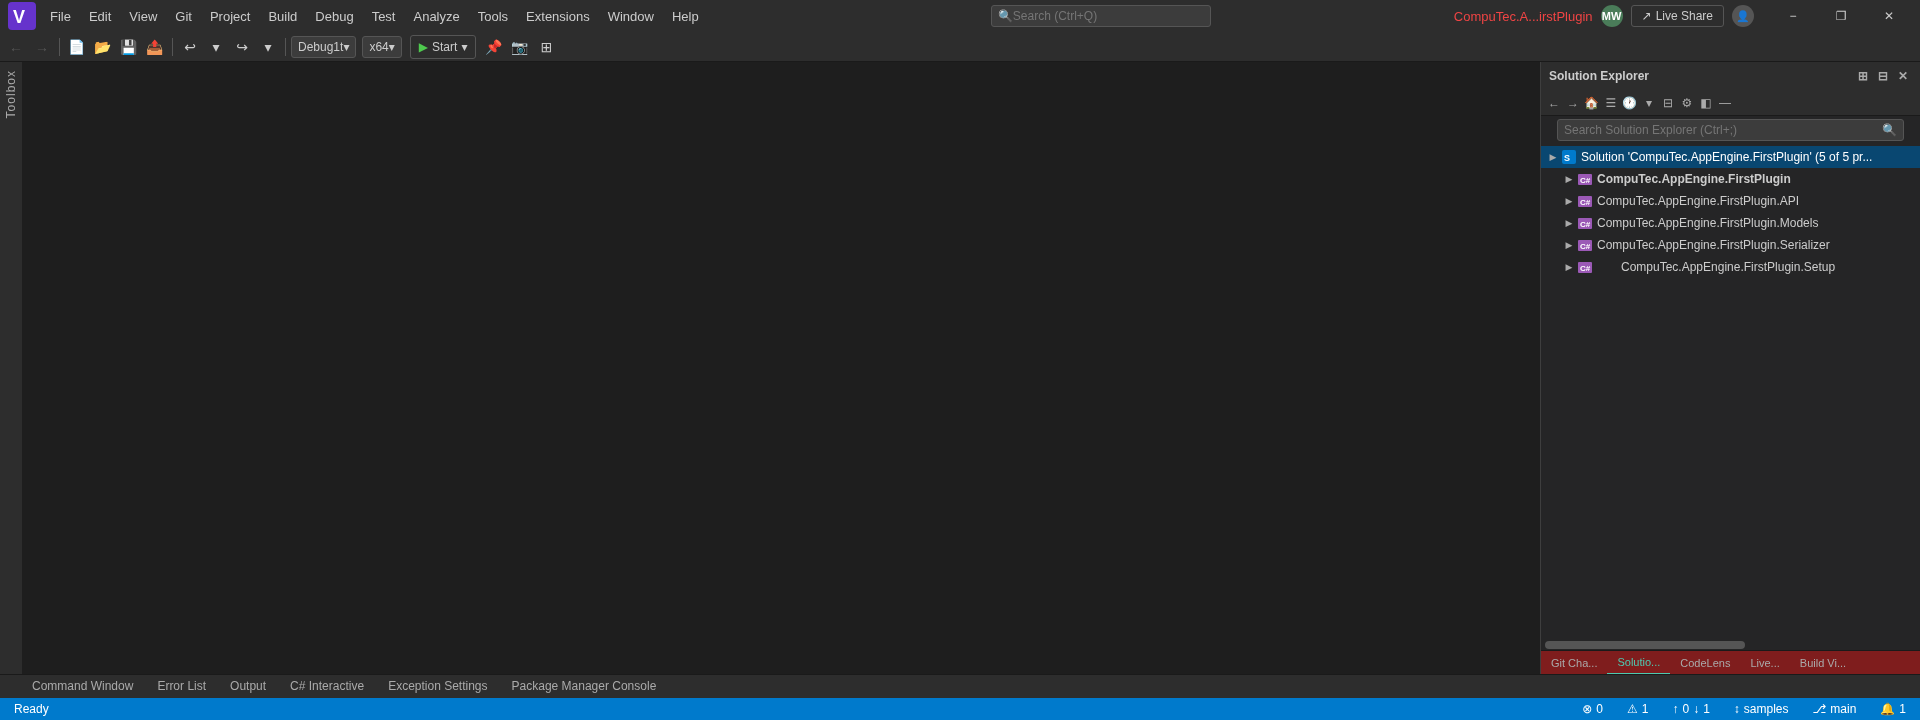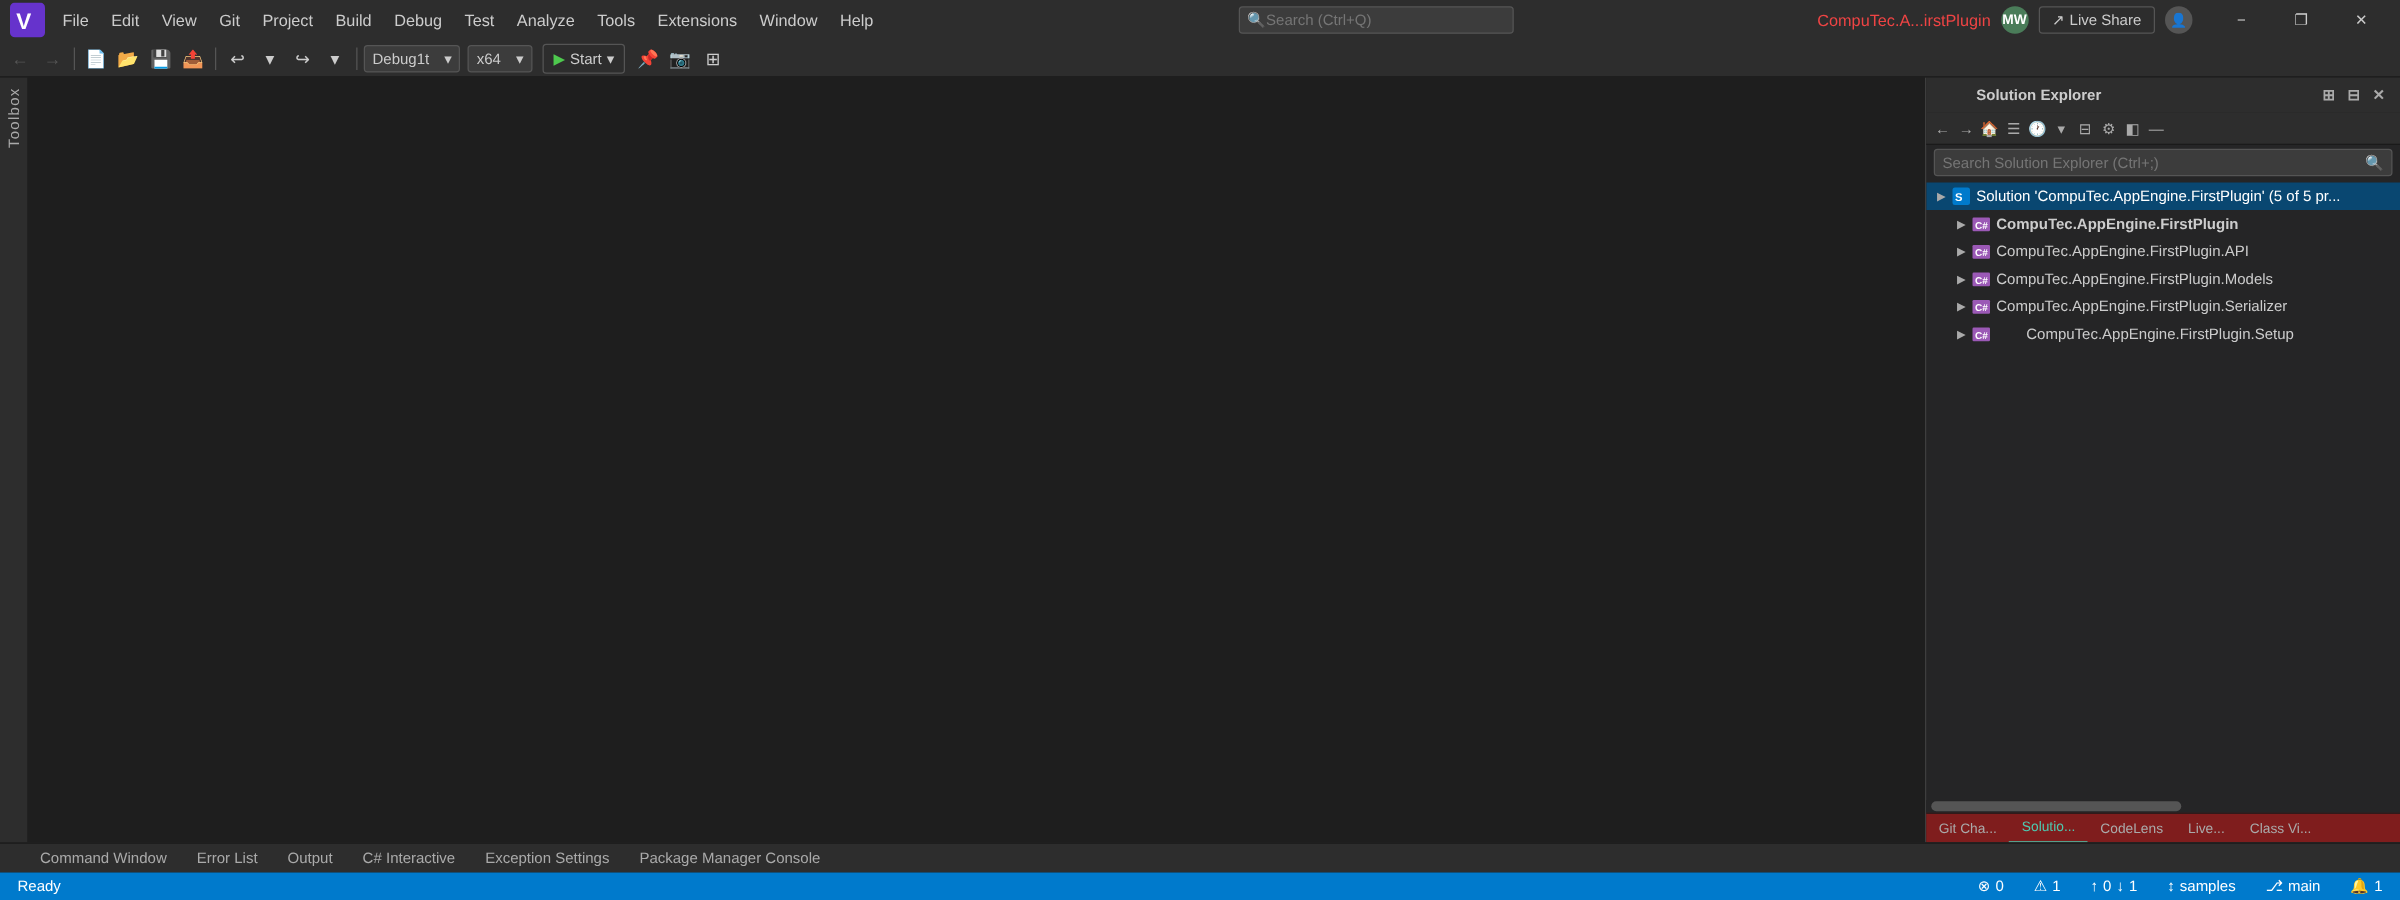--- a/index.html
+++ b/index.html
@@ -140,21 +140,21 @@
       height: 22px;
       background: #3c3c3c;
       border: 1px solid #555;
       border-radius: 3px;
       color: #cccccc;
       font-size: 12px;
       padding: 0 6px;
       cursor: pointer;
       display: flex;
       align-items: center;
-      gap: 12px;
+      gap: 0;
     }
     .start-btn {
       height: 24px;
       background: transparent;
       border: 1px solid #555;
       border-radius: 3px;
       color: #cccccc;
       font-size: 12px;
       padding: 0 8px;
       cursor: pointer;
@@ -211,21 +211,20 @@
       padding: 0 8px;
       font-size: 12px;
       color: #cccccc;
       font-weight: 600;
       justify-content: space-between;
     }
     .se-title-left {
       display: flex;
       align-items: flex-end;
       gap: 4px;
-      margin-left: 32px;
     }
     .se-title-controls {
       display: flex;
       align-items: center;
       gap: 2px;
     }
     .se-btn {
       width: 18px;
       height: 18px;
       display: flex;
@@ -242,21 +241,21 @@
       display: flex;
       align-items: center;
       padding: 0 4px;
       gap: 1px;
       border-bottom: 1px solid #1a1a1a;
     }
     .se-search {
       height: 22px;
       background: #3c3c3c;
       border: 1px solid #555;
-      margin: 3px 6px;
+      margin: 3px 16px;
       border-radius: 3px;
       display: flex;
       align-items: center;
       padding: 0 6px;
       gap: 4px;
     }
     .se-search input {
       background: transparent;
       border: none;
       outline: none;
@@ -585,21 +584,21 @@
 
     <div class="se-hscroll">
       <div class="se-hscroll-thumb"></div>
     </div>
 
     <div class="se-bottom-tabs">
       <div class="se-bottom-tab">Git Cha...</div>
       <div class="se-bottom-tab active">Solutio...</div>
       <div class="se-bottom-tab">CodeLens</div>
       <div class="se-bottom-tab">Live...</div>
-      <div class="se-bottom-tab">Class Vi...</div>
+      <div class="se-bottom-tab">Build Vi...</div>
     </div>
   </div>
 </div>
 
 <div class="bottom-tabs">
   <div class="bottom-tab">Command Window</div>
   <div class="bottom-tab">Error List</div>
   <div class="bottom-tab">Output</div>
   <div class="bottom-tab">C# Interactive</div>
   <div class="bottom-tab">Exception Settings</div>

